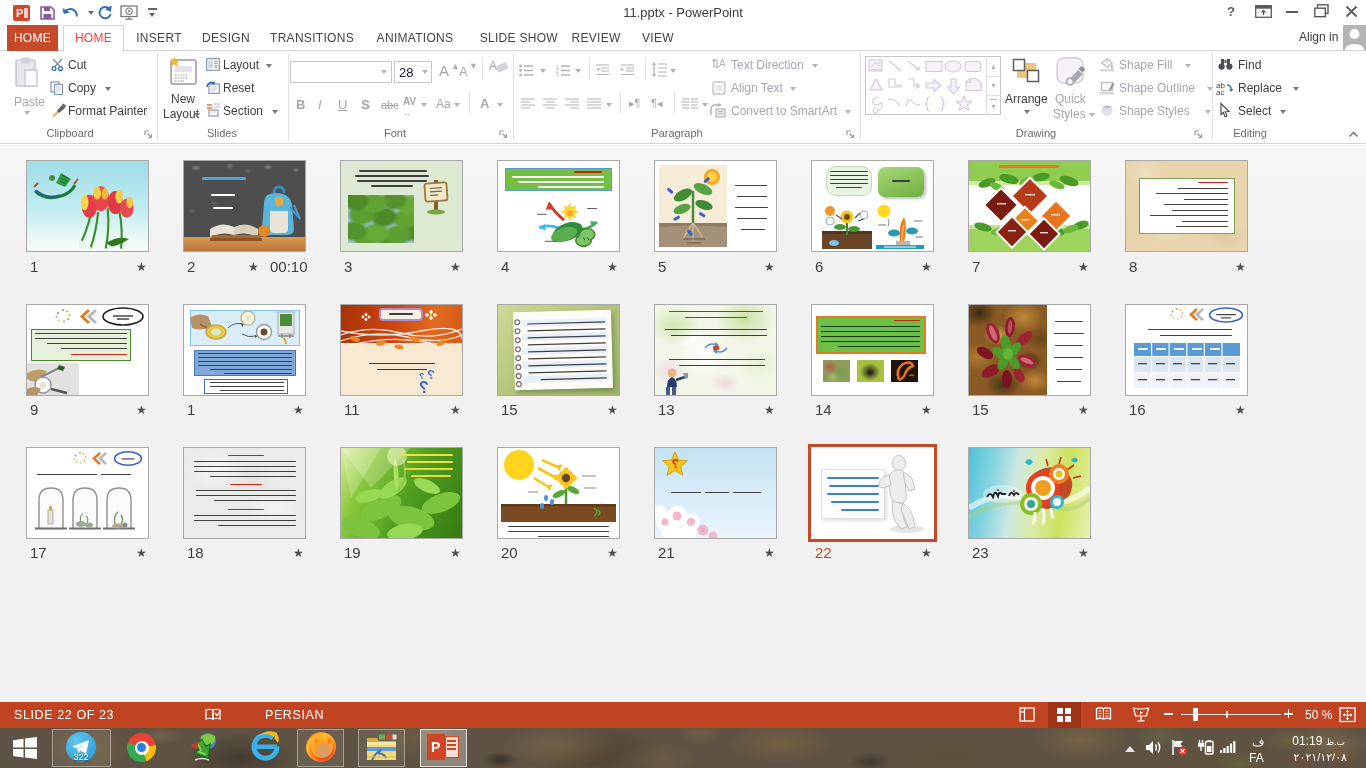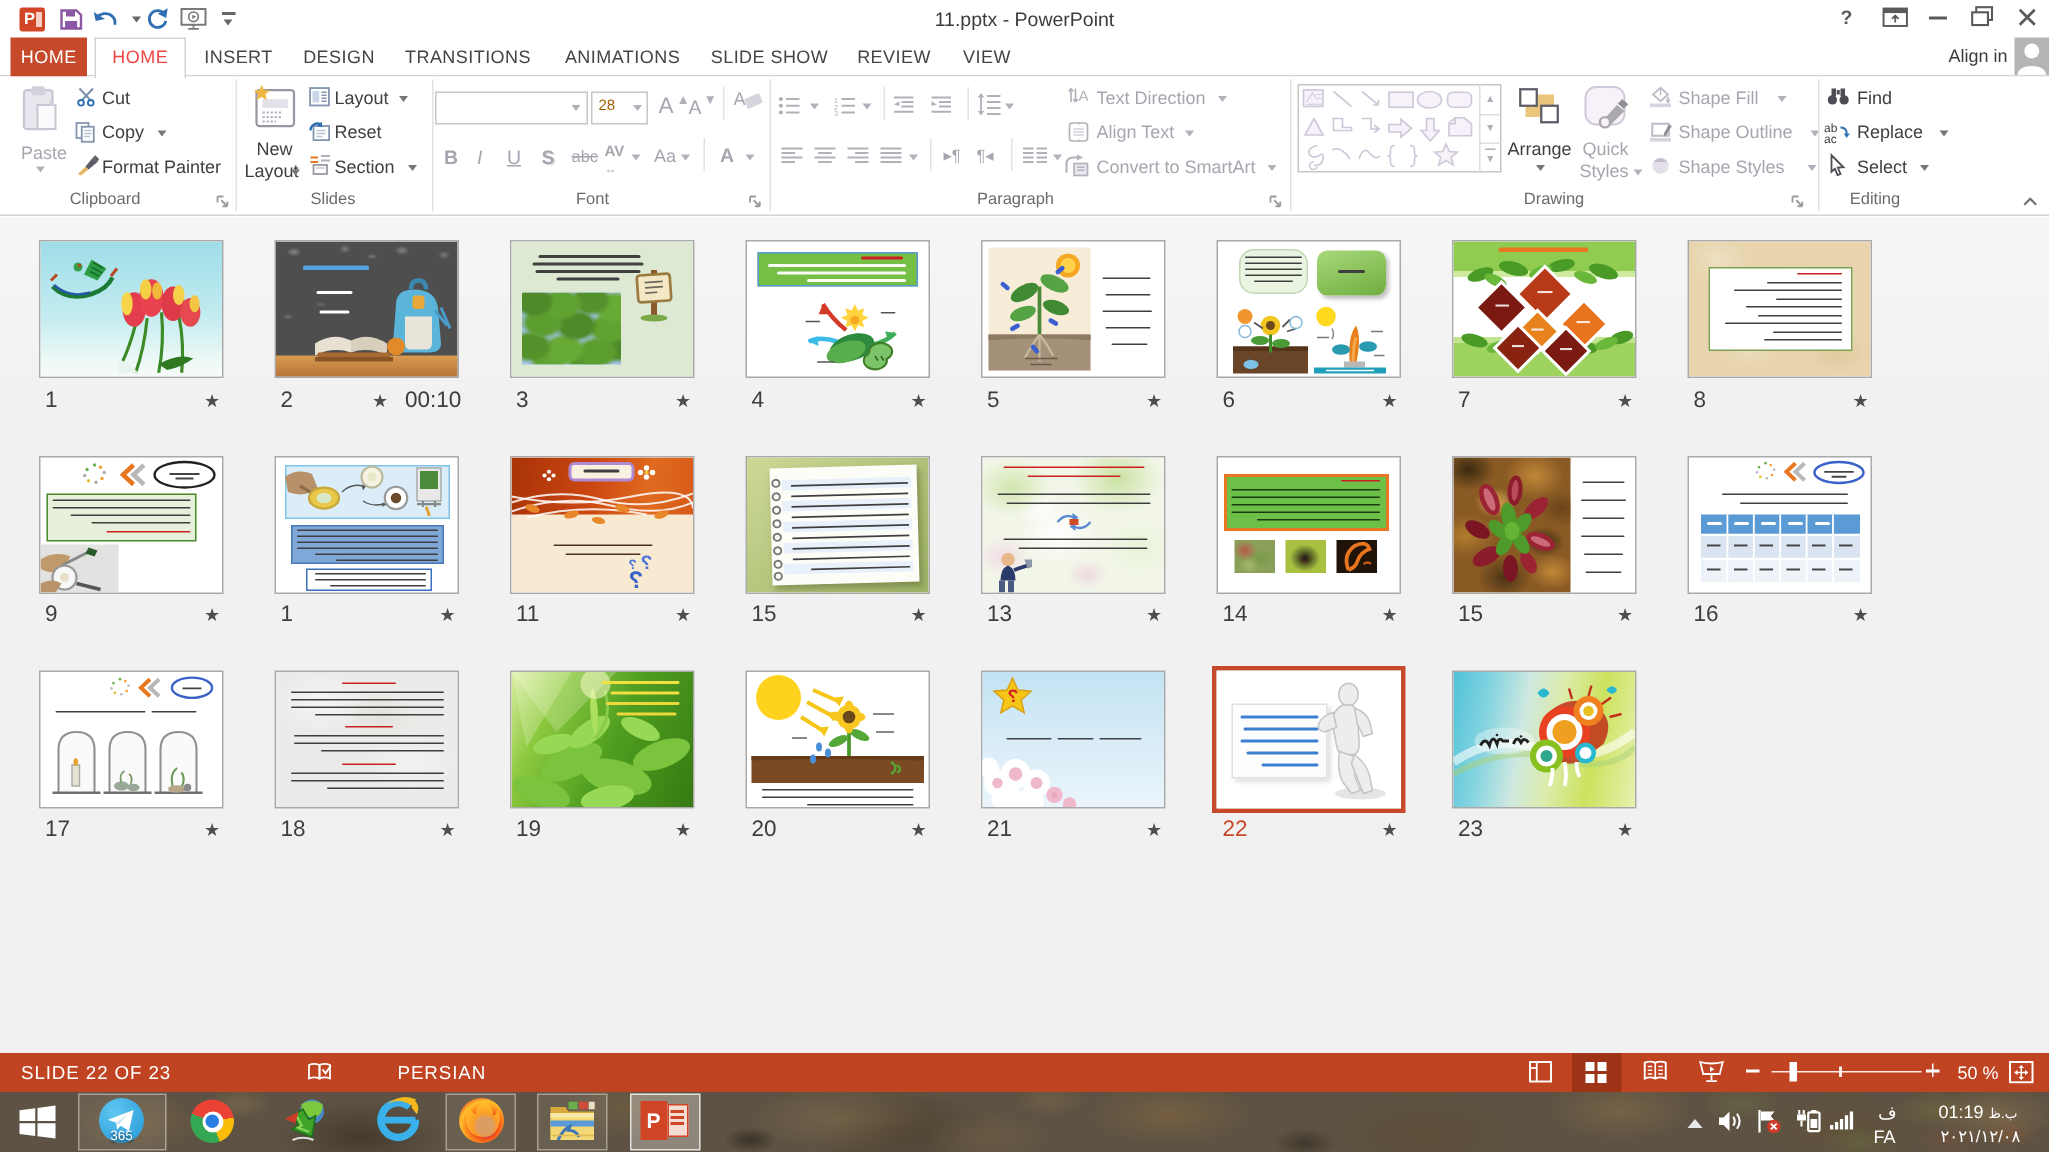--- a/index.html
+++ b/index.html
@@ -77,21 +77,21 @@
 
 <div class="a" style="left:0;top:24px;width:1366px;height:27px;background:#fff;border-bottom:1px solid #d4d4d4"></div>
 <div class="a" style="left:7px;top:25px;width:51px;height:26px;background:#C5492A"></div>
 <div class="a" style="left:7px;top:31px;width:51px;text-align:center;font-size:12px;color:#fff;letter-spacing:.3px">HOME</div>
 <div class="a" style="left:63px;top:25px;width:61px;height:27px;background:#fff;border:1px solid #d4d4d4;border-bottom:none;z-index:2"></div>
 <div class="a" style="left:63px;top:31px;width:61px;text-align:center;font-size:12px;color:#ef4444;letter-spacing:.3px;z-index:3">HOME</div>
 <div class="a" style="left:129px;top:31px;width:60px;text-align:center;font-size:12px;letter-spacing:.3px">INSERT</div>
 <div class="a" style="left:196px;top:31px;width:60px;text-align:center;font-size:12px;letter-spacing:.3px">DESIGN</div>
 <div class="a" style="left:262px;top:31px;width:100px;text-align:center;font-size:12px;letter-spacing:.3px">TRANSITIONS</div>
 <div class="a" style="left:365px;top:31px;width:100px;text-align:center;font-size:12px;letter-spacing:.3px">ANIMATIONS</div>
-<div class="a" style="left:468px;top:31px;width:90px;text-align:center;font-size:12px;letter-spacing:.3px">SLIDE SHOW</div>
+<div class="a" style="left:468px;top:31px;width:90px;text-align:right;font-size:12px;letter-spacing:.3px">SLIDE SHOW</div>
 <div class="a" style="left:561px;top:31px;width:70px;text-align:center;font-size:12px;letter-spacing:.3px">REVIEW</div>
 <div class="a" style="left:633px;top:31px;width:50px;text-align:center;font-size:12px;letter-spacing:.3px">VIEW</div>
 <div class="a" style="left:1299px;top:30px;font-size:12px;color:#3c3c3c">Align in</div>
 <div class="a" style="left:1343px;top:25px;width:23px;height:25px;background:#b5b5b5"></div>
 <svg class="a" style="left:1343px;top:25px" width="23" height="25" viewBox="0 0 23 25">
     <circle cx="11.5" cy="9" r="5" fill="#fff"></circle>
     <path d="M2 25 C2 17 21 17 21 25 z" fill="#fff"></path>
   </svg>
 
 <div class="a" style="left:0;top:51px;width:1366px;height:93px;background:#fff;border-bottom:1px solid #d4d4d4"></div>
@@ -160,21 +160,21 @@
     <path d="M4.5 9 h6" stroke="#c9c5d2" stroke-width="1"></path>
   </svg>
 <div class="rt" style="left:223px;top:104px">Section</div>
 <div class="a dd" style="left:272px;top:110px;margin:0"></div>
 <div class="glbl" style="left:182px;top:127px;width:80px">Slides</div>
 <div class="vsep" style="left:288px"></div>
 
 <div class="a" style="left:290px;top:61px;width:102px;height:22px;border:1px solid #c6c6c6;background:#fff"></div>
 <div class="a dd ddd" style="left:381px;top:70px;margin:0"></div>
 <div class="a" style="left:394px;top:61px;width:38px;height:22px;border:1px solid #c6c6c6;background:#fff"></div>
-<div class="a" style="left:399px;top:65px;font-size:10px;color:#a16207">28</div>
+<div class="a" style="left:399px;top:65px;font-size:13px;color:#0f172a">28</div>
 <div class="a dd ddd" style="left:422px;top:70px;margin:0"></div>
 <div class="rtd" style="left:439px;top:62px;font-size:15px">A</div>
 <div class="a" style="left:451px;top:61px;font-size:9px;color:#b4b0ba">▲</div>
 <div class="rtd" style="left:459px;top:64px;font-size:13px">A</div>
 <div class="a" style="left:469px;top:61px;font-size:9px;color:#b4b0ba">▼</div>
 <div class="a" style="left:482px;top:58px;width:1px;height:22px;background:#e2e2e2"></div>
 <div class="rtd" style="left:489px;top:59px;font-size:12px">A</div>
 <svg class="a" style="left:496px;top:63px" width="13" height="10" viewBox="0 0 13 10">
     <rect x="1" y="1" width="11" height="7" rx="1" transform="rotate(-25 6 5)" fill="#d8d4de"></rect>
   </svg>
@@ -452,21 +452,21 @@
     <path d="M12 1.6 L24 0 V10.4 L12 10.4 z" fill="#fff"></path>
     <path d="M0 11.9 L10.5 11.9 V20.4 L0 19 z" fill="#fff"></path>
     <path d="M12 11.9 L24 11.9 V22 L12 20.5 z" fill="#fff"></path>
   </svg>
 <div class="a" style="left:52px;top:729px;width:59px;height:38px;border:1px solid rgba(255,255,255,.4);background:rgba(255,255,255,.08)"></div>
 <div class="a" style="left:66px;top:732px;width:30px;height:30px;border-radius:50%;background:radial-gradient(circle at 35% 30%,#5fc6f0,#2597d8)"></div>
 <svg class="a" style="left:66px;top:732px" width="30" height="30" viewBox="0 0 30 30">
     <path d="M6 14.5 L23 8 L20 22 L14.5 18.5 L12 21 L11.5 16.5 z" fill="#fff"></path>
     <path d="M11.5 16.5 L19 10.5 L13.5 17.8 z" fill="#cfe8f5"></path>
   </svg>
-<div class="a" style="left:66px;top:752px;width:30px;text-align:center;font-size:9px;color:#fff;text-shadow:0 1px 2px rgba(0,0,0,.7)">365</div>
+<div class="a" style="left:66px;top:752px;width:30px;text-align:center;font-size:9px;color:#fff;text-shadow:0 1px 2px rgba(0,0,0,.7)">322</div>
 
 <div class="a" style="left:127px;top:733px;width:29px;height:29px;border-radius:50%;background:conic-gradient(from -40deg,#ea4335 0 120deg,#fbbc05 0 200deg,#34a853 0 330deg,#ea4335 0)"></div>
 <div class="a" style="left:134.5px;top:740.5px;width:14px;height:14px;border-radius:50%;background:#fff"></div>
 <div class="a" style="left:137px;top:743px;width:9px;height:9px;border-radius:50%;background:#2a7de1"></div>
 
 <svg class="a" style="left:189px;top:732px" width="30" height="31" viewBox="0 0 30 31">
     <circle cx="19" cy="9" r="8" fill="#4a86c8"></circle>
     <path d="M12 4 Q19 0 26 4 Q26.5 9 23 12 Q16 14 12 10 z" fill="#7cc93e"></path>
     <g transform="rotate(-30 15 19)">
       <path d="M11 8 h8 v8 h5 L15 27 L6 16 h5 z" fill="#3fa32a" stroke="#1e701a" stroke-width="1.1"></path>

